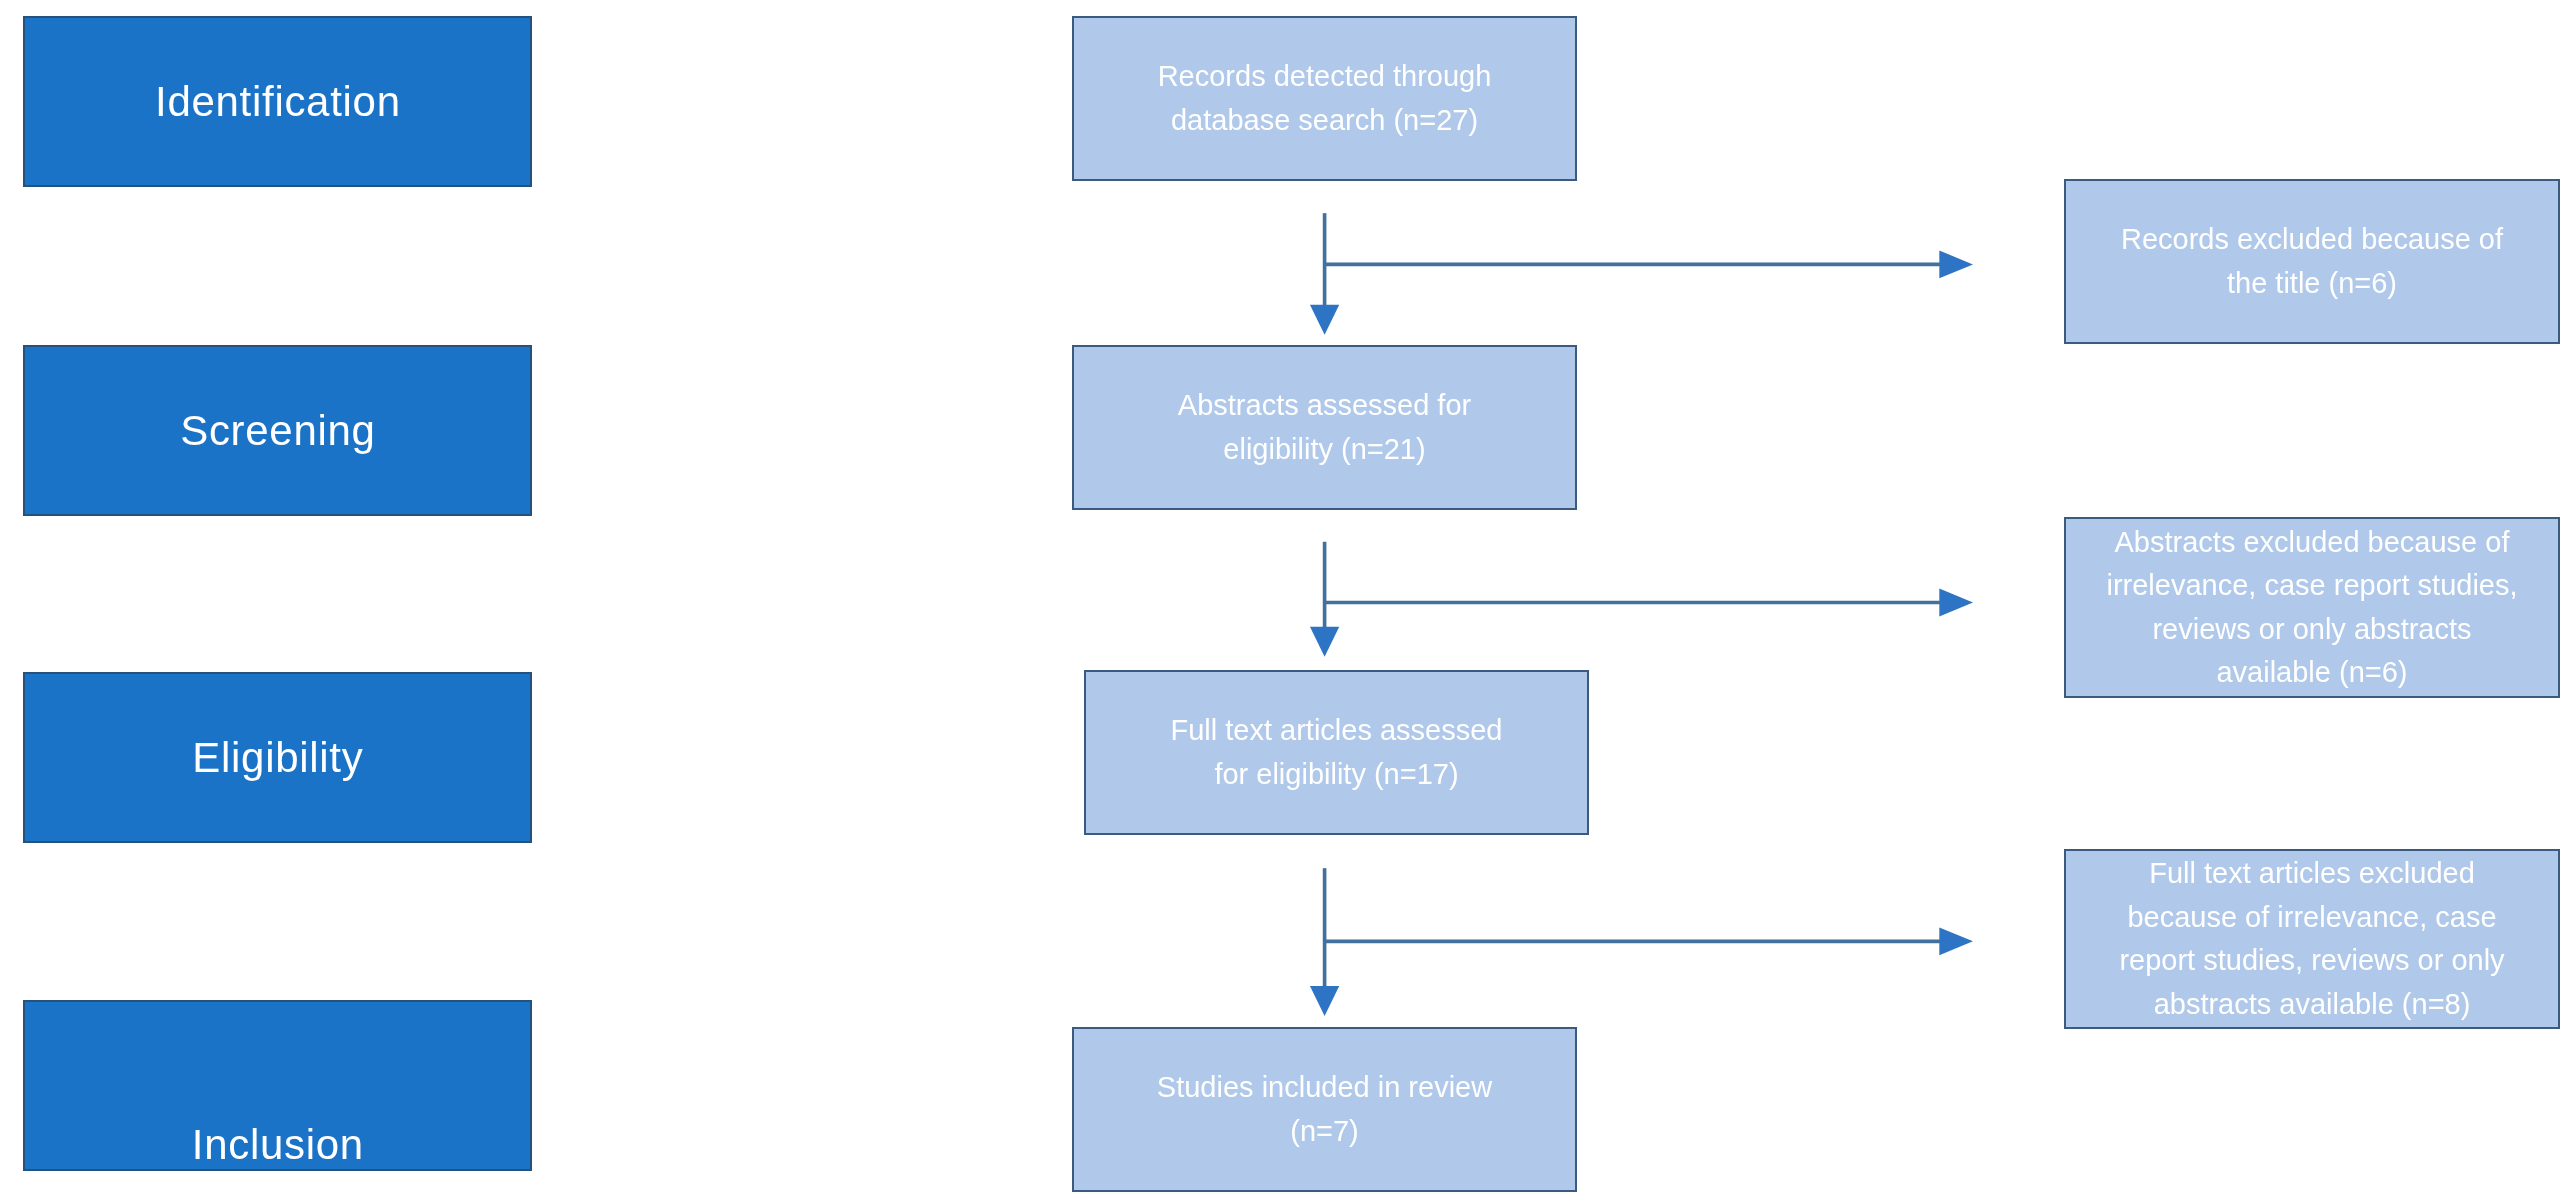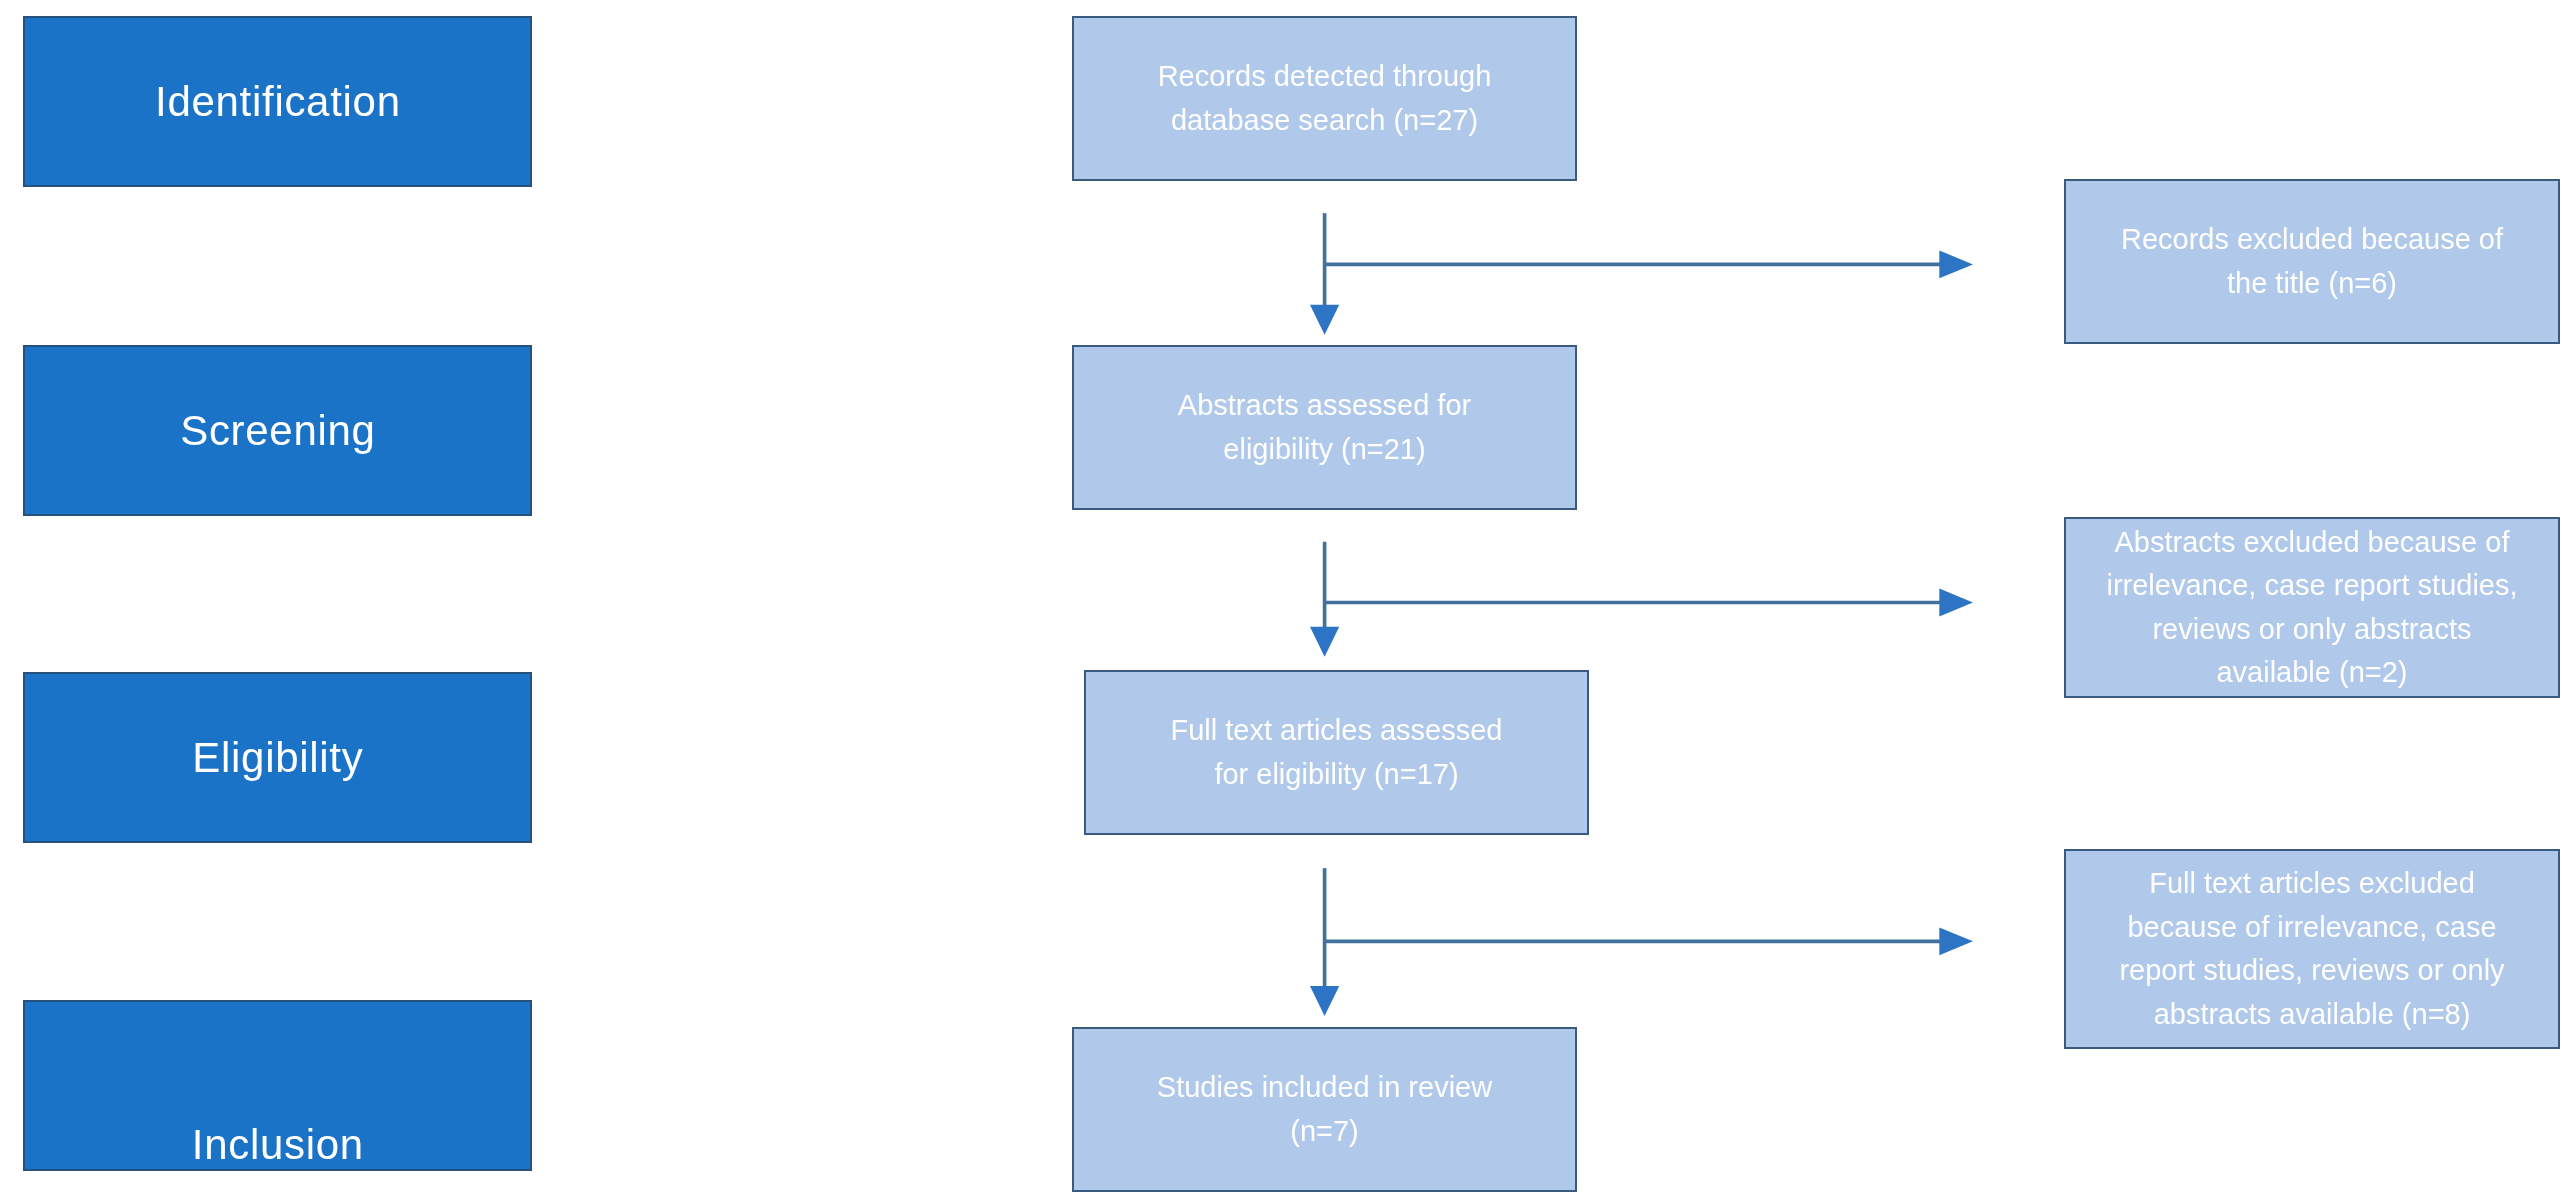--- a/index.html
+++ b/index.html
@@ -64,21 +64,21 @@
   #stage-eligibility    { top: 672px; }
   #stage-inclusion      { top: 1000px; align-items: flex-end; }
 
   #flow-records   { top: 16px; }
   #flow-abstracts { top: 345px; }
   #flow-fulltext  { top: 670px; margin-left: 12px; }
   #flow-included  { top: 1027px; }
 
   #excl-title     { top: 179px;  height: 165px; }
   #excl-abstracts { top: 517px;  height: 181px; }
-  #excl-fulltext  { top: 849px; height: 200px; align-items: center; }
+  #excl-fulltext  { top: 849px; height: 180px; align-items: center; }
 
   .arrows {
     position: absolute;
     left: 0; top: 0;
     width: 2576px;
     height: 1205px;
     pointer-events: none;
   }
 </style>
 </head>
@@ -109,21 +109,21 @@
     <span>Full text articles assessed for eligibility (n=17)</span>
   </div>
   <div class="box flow-box" id="flow-included">
     <span>Studies included in review (n=7)</span>
   </div>
 
   <div class="box excl-box" id="excl-title">
     <span>Records excluded because of the title (n=6)</span>
   </div>
   <div class="box excl-box" id="excl-abstracts">
-    <span>Abstracts excluded because of irrelevance, case report studies, reviews or only abstracts available (n=2)</span>
+    <span>Abstracts excluded because of irrelevance, case report studies, reviews or only abstracts available (n=6)</span>
   </div>
   <div class="box excl-box" id="excl-fulltext">
     <span>Full text articles excluded because of irrelevance, case report studies, reviews or only abstracts available (n=8)</span>
   </div>
 
   <svg class="arrows" viewBox="0 0 3520 1646" xmlns="http://www.w3.org/2000/svg">
 
     <line x1="1810" y1="291" x2="1810" y2="420" stroke="var(--arrow-line)" stroke-width="5"></line>
     <polygon points="1790,416 1830,416 1810,457" fill="var(--arrow-head)"></polygon>
     <line x1="1808" y1="361" x2="2654" y2="361" stroke="var(--arrow-line)" stroke-width="5"></line>

